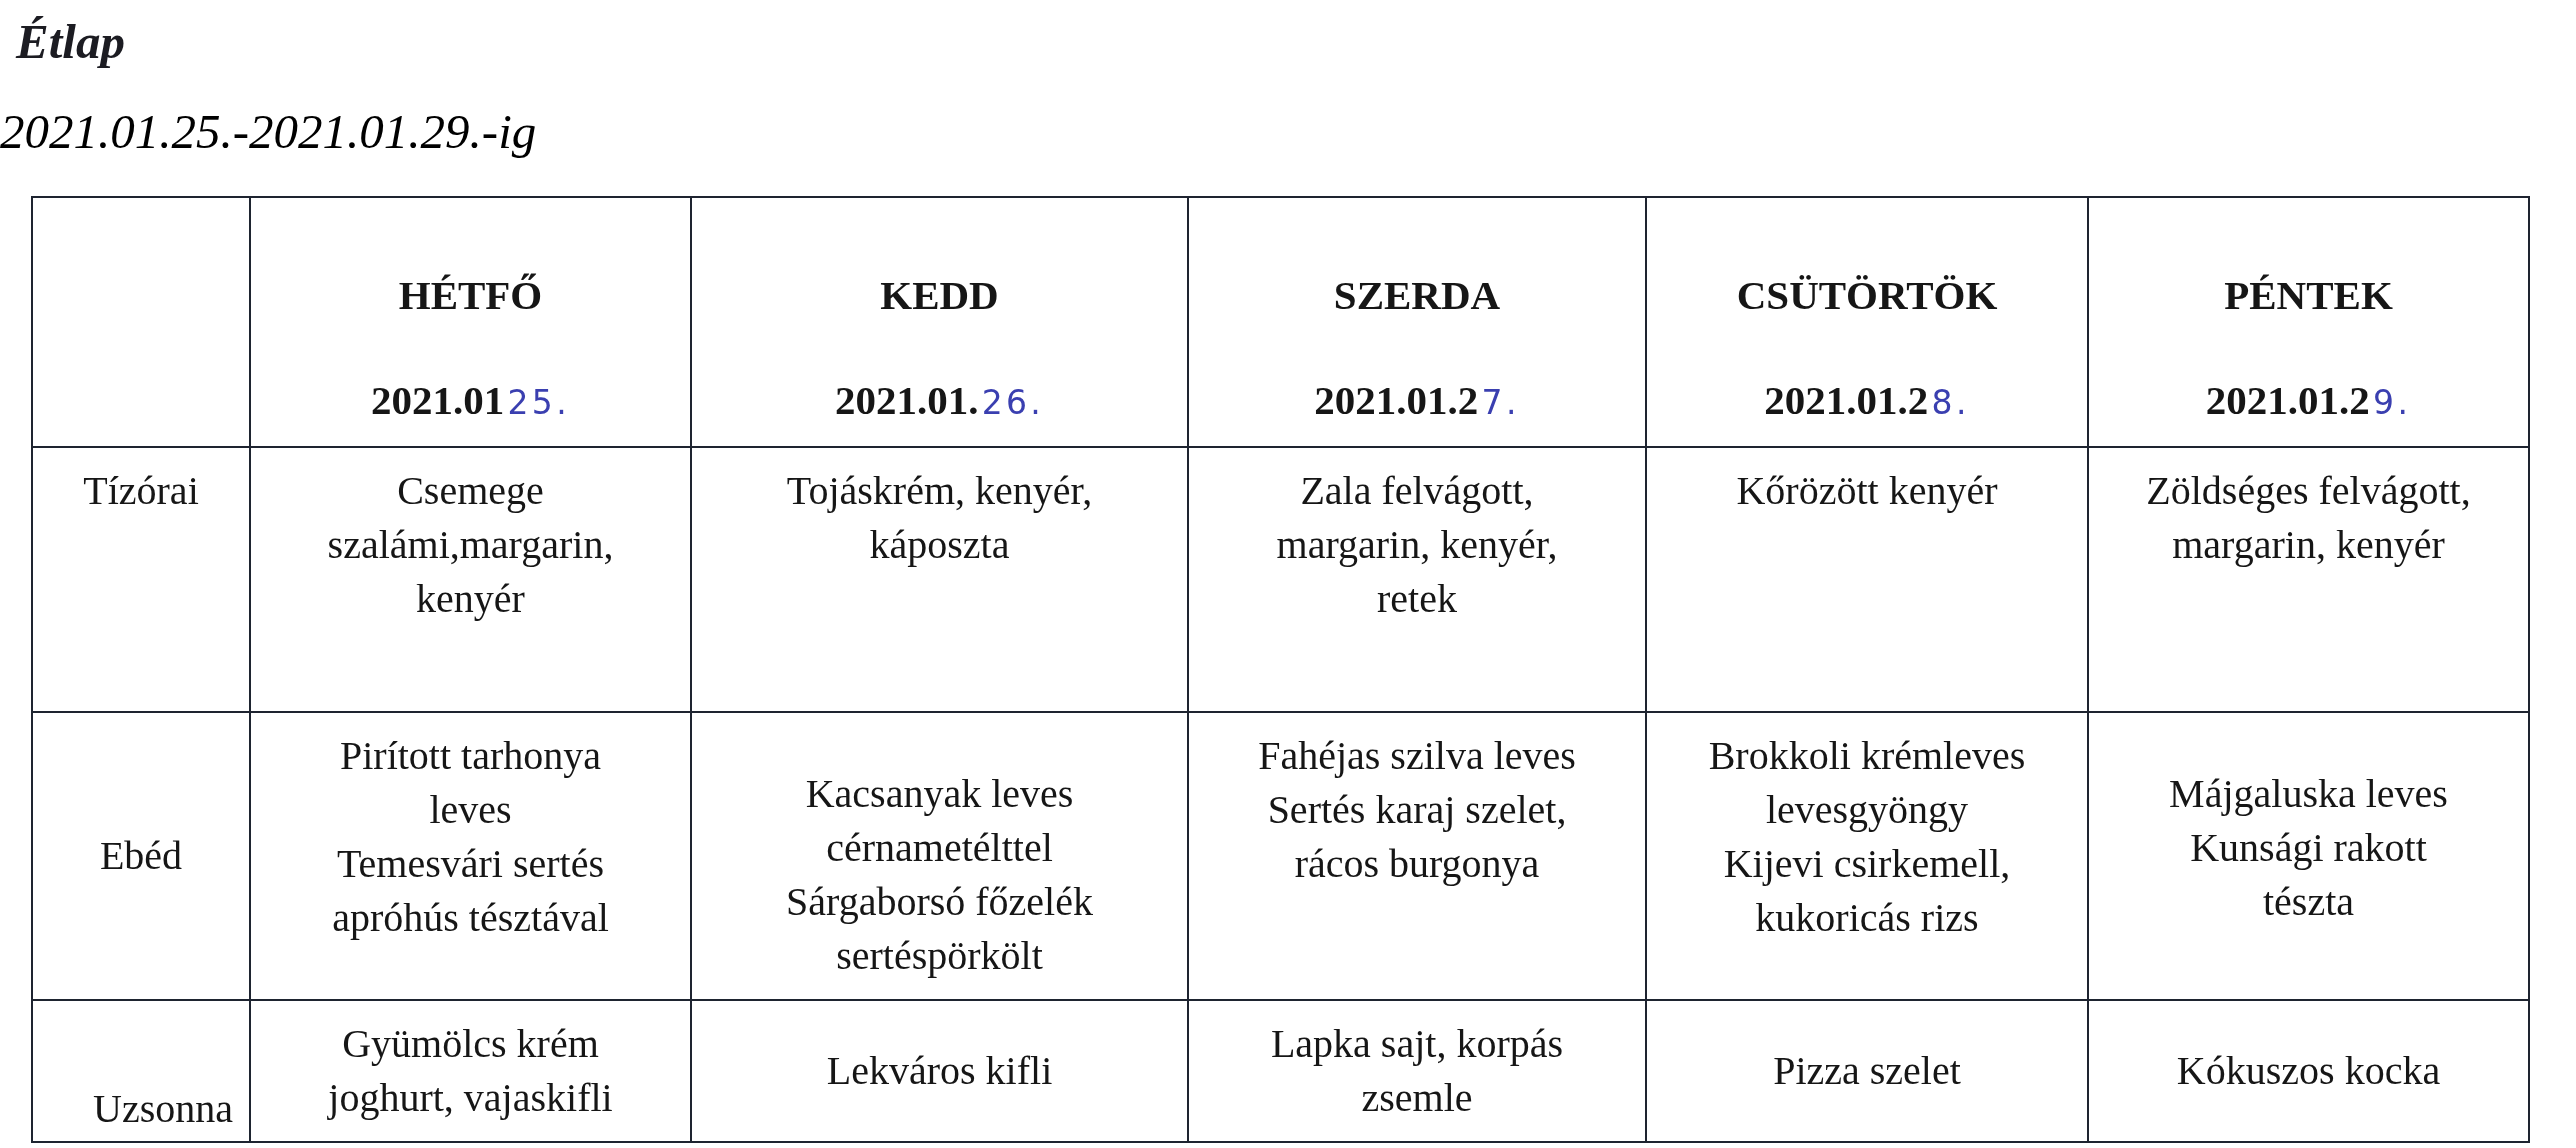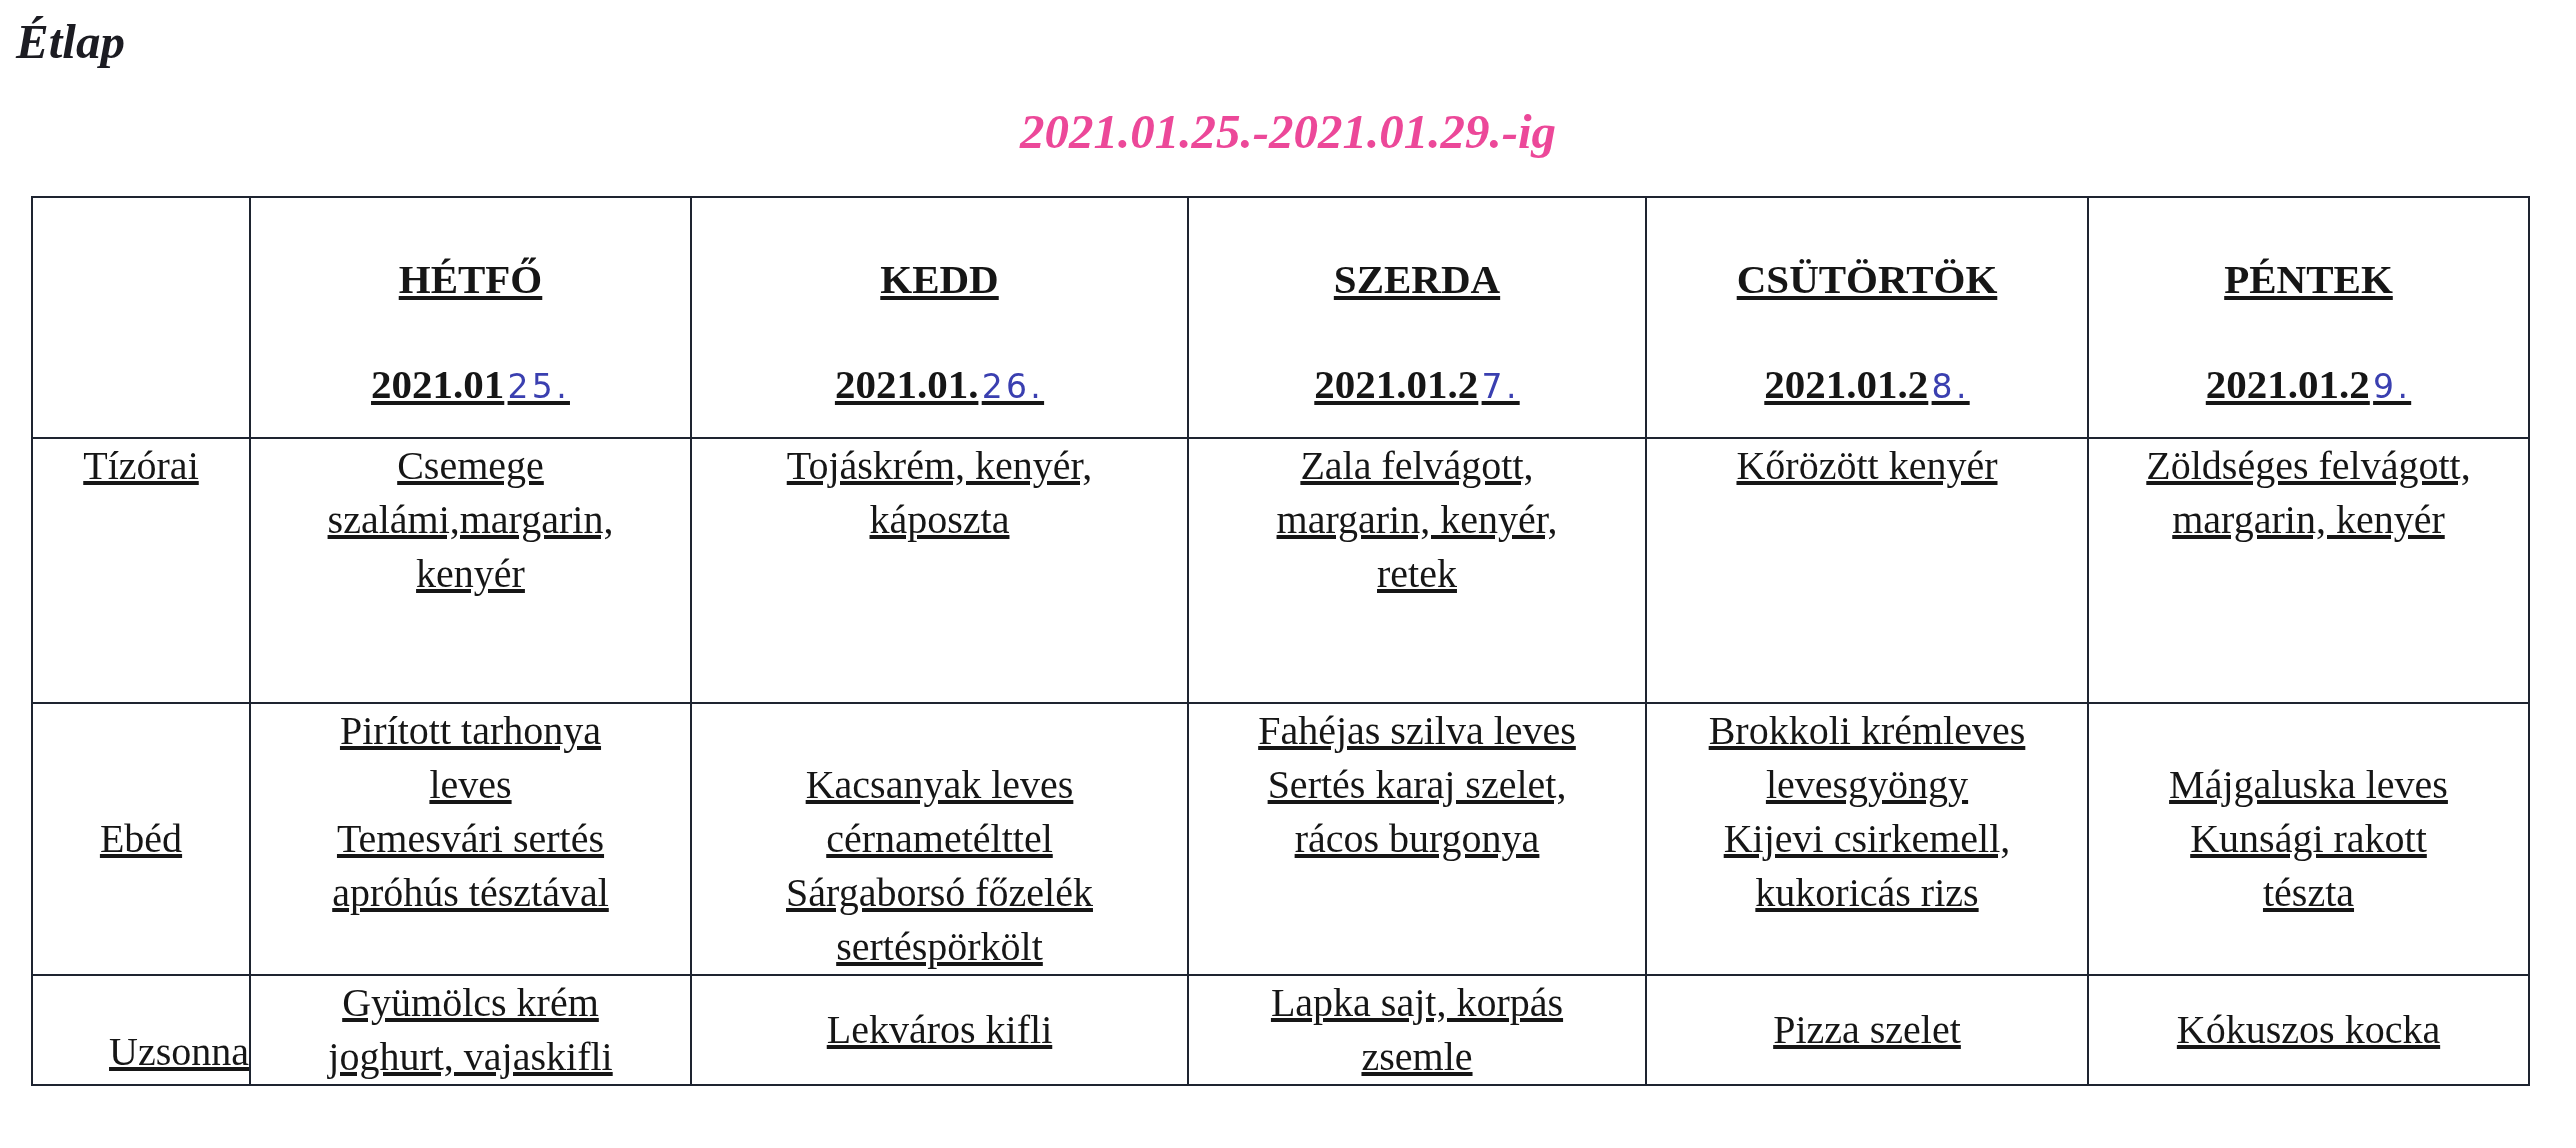--- a/index.html
+++ b/index.html
@@ -25,44 +25,43 @@
       font-size: 49px;
       line-height: 69px;
       color: #1c1c22;
       margin-left: 16px;
     }
     .subtitle {
       position: absolute;
       left: 0;
       width: 2576px;
       top: 97px;
-      text-align: center;
+      text-align: left;
       font-style: italic;
-      font-weight: bold;
+      font-weight: normal;
       font-size: 49px;
       line-height: 69px;
-      color: #ec4899;
+      color: #000000;
     }
     table.menu {
       position: absolute;
       left: 31px;
       top: 196px;
       width: 2498px;
       border-collapse: collapse;
       table-layout: fixed;
     }
     table.menu td, table.menu th {
       border: 2.5px solid #1e2430;
       text-align: center;
-      padding: 0;
+      padding: 16px;
       font-size: 40px;
       line-height: 54px;
       font-weight: normal;
       color: #161616;
-      text-decoration: underline;
     }
     table.menu th.day {
       vertical-align: top;
       font-weight: bold;
     }
     .day-name {
       display: block;
       margin-top: 54px;
       font-size: 41px;
       font-weight: bold;

